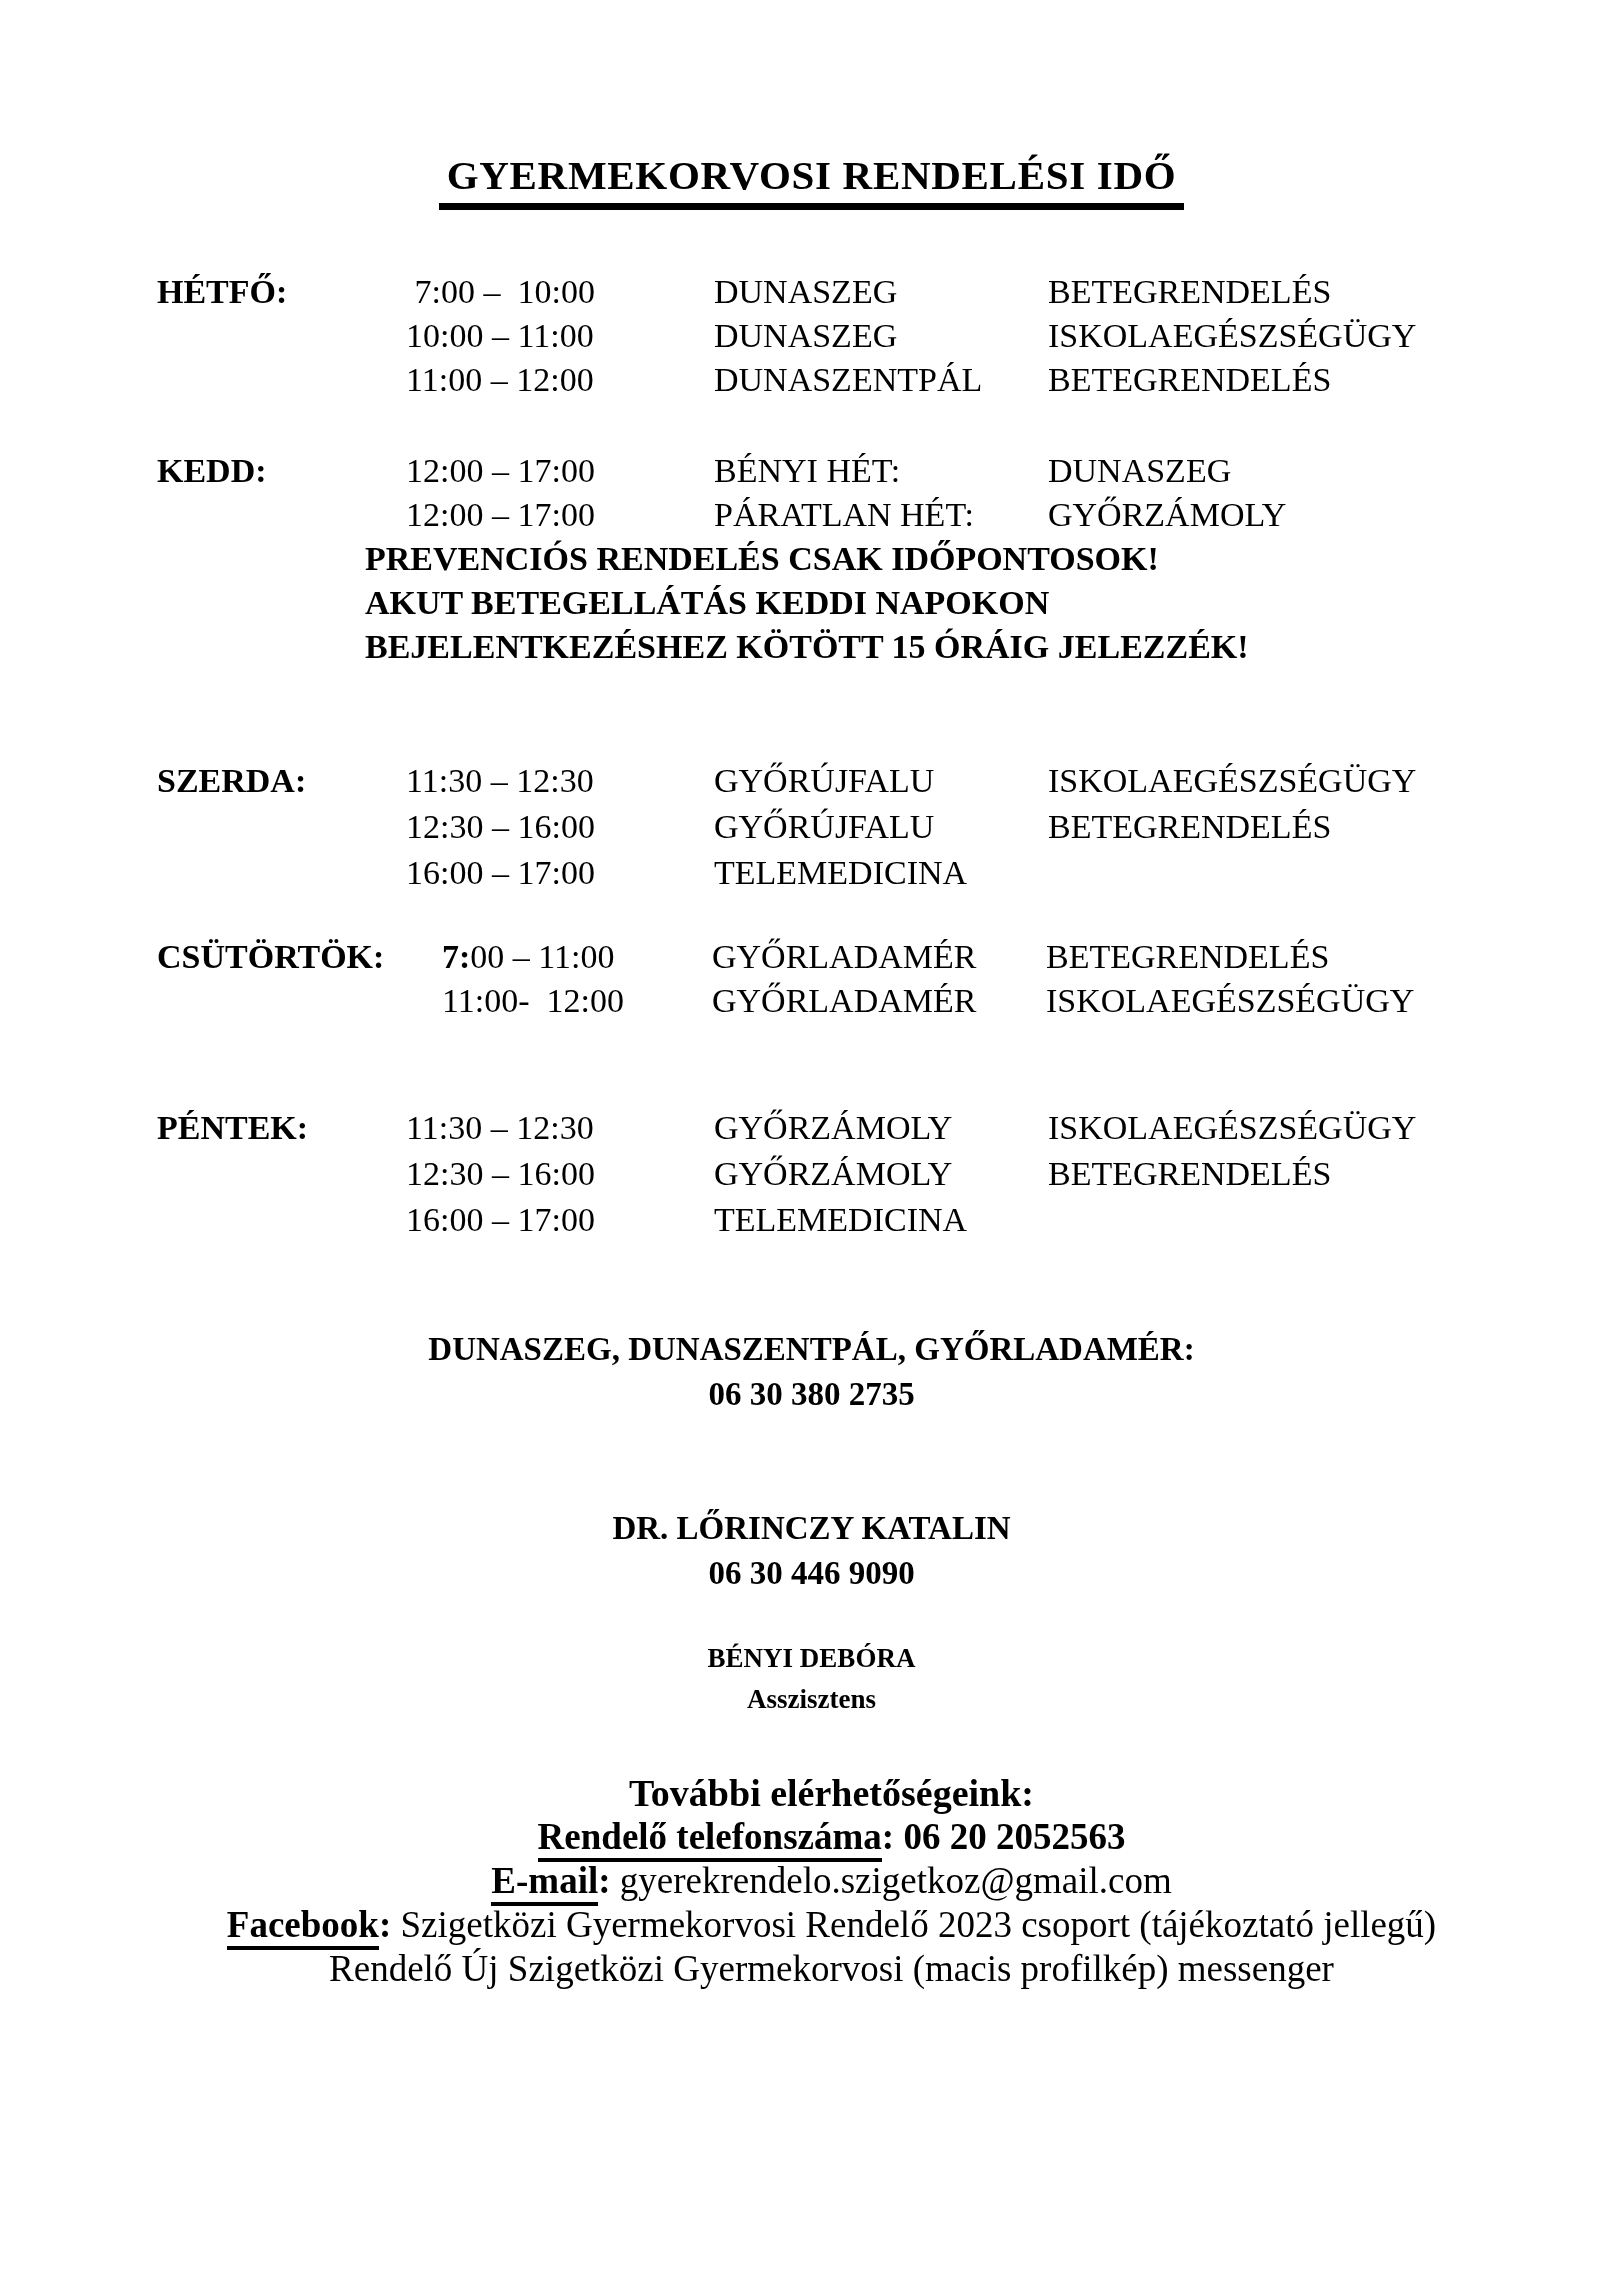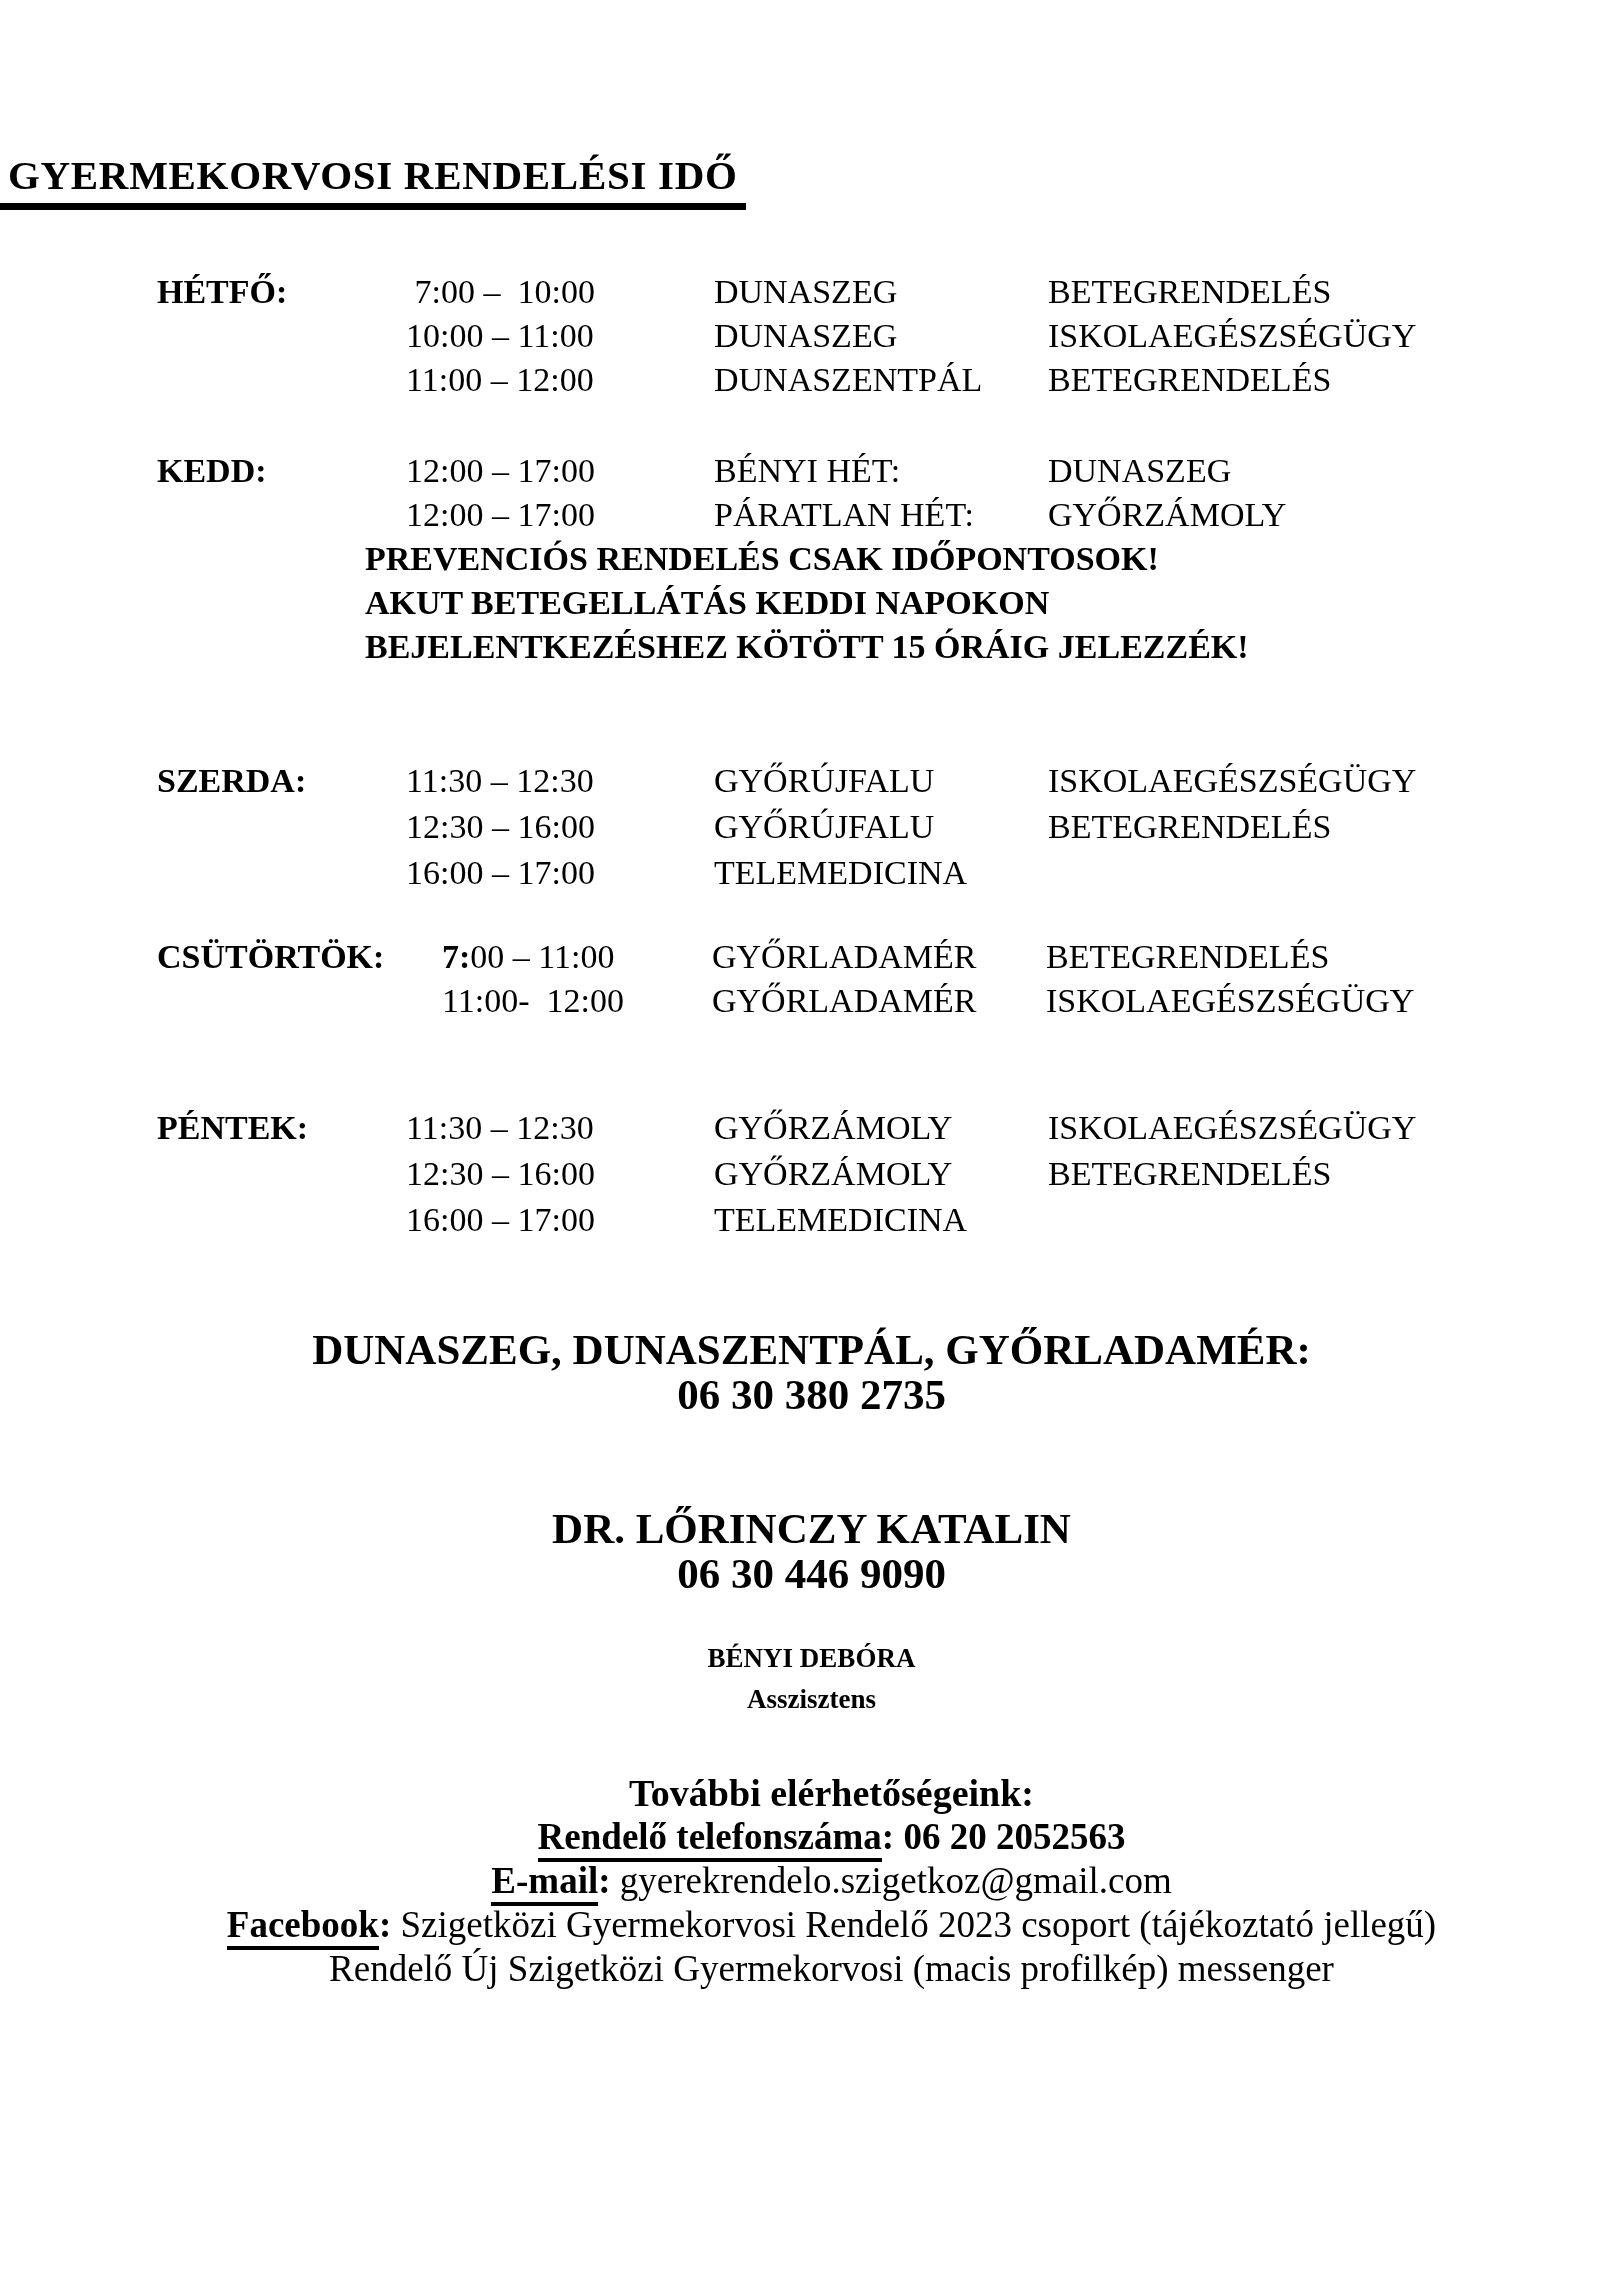--- a/index.html
+++ b/index.html
@@ -5,21 +5,21 @@
   * { margin:0; padding:0; box-sizing:border-box; }
   html, body { background:#ffffff; }
   body {
     width:1623px; height:2295px;
     font-family:"Liberation Serif","DejaVu Serif",serif;
     color:#000000;
   }
   .page { position:relative; width:1623px; height:2295px; overflow:hidden; background:#ffffff; }
 
   
-  .title { margin-top:151px; text-align:left; font-size:41px; font-weight:bold; line-height:48px; letter-spacing:0.7px; }
+  .title { margin-top:151px; text-align:center; font-size:41px; font-weight:bold; line-height:48px; letter-spacing:0.7px; }
   .title .u { border-bottom:7.2px solid #000; padding:0 7.9px 5.2px 7.9px; }
 
   
   .sched { margin-left:157px; font-size:34px; }
   .row { display:flex; line-height:44px; }
   .c-day  { width:249px; flex:none; font-weight:bold; white-space:pre; }
   .c-time { width:308px; flex:none; white-space:pre; }
   .c-loc  { width:334px; flex:none; white-space:pre; }
   .c-type { flex:none; white-space:pre; }
   .thu .c-day  { width:285px; }
@@ -31,21 +31,21 @@
   #tuesday .row { line-height:44px; }
   #wednesday { margin-top:89px; }
   #wednesday .row { line-height:46px; }
   #thursday  { margin-top:39px;  }
   #thursday .row { line-height:44px; }
   #friday    { margin-top:82px; }
   #friday .row { line-height:46px; }
 
   
   .center { text-align:center; }
-  .doc-block { font-size:43px; font-weight:bold; line-height:45px; }
+  .doc-block { font-size:33px; font-weight:bold; line-height:45px; }
   #doctors-1 { margin-top:84px; }
   #doctors-2 { margin-top:89px; }
   #assistant { margin-top:42px; font-size:27px; font-weight:bold; line-height:41px; }
 
   
   .footer { margin-top:51px; font-size:37px; line-height:44px; text-align:center;padding-left:40px; }
   .footer .heading { font-weight:bold; font-size:38px; }
   .b  { font-weight:bold; }
   .ul { border-bottom:4.6px solid #000; padding-bottom:1.3px; }
 </style>

